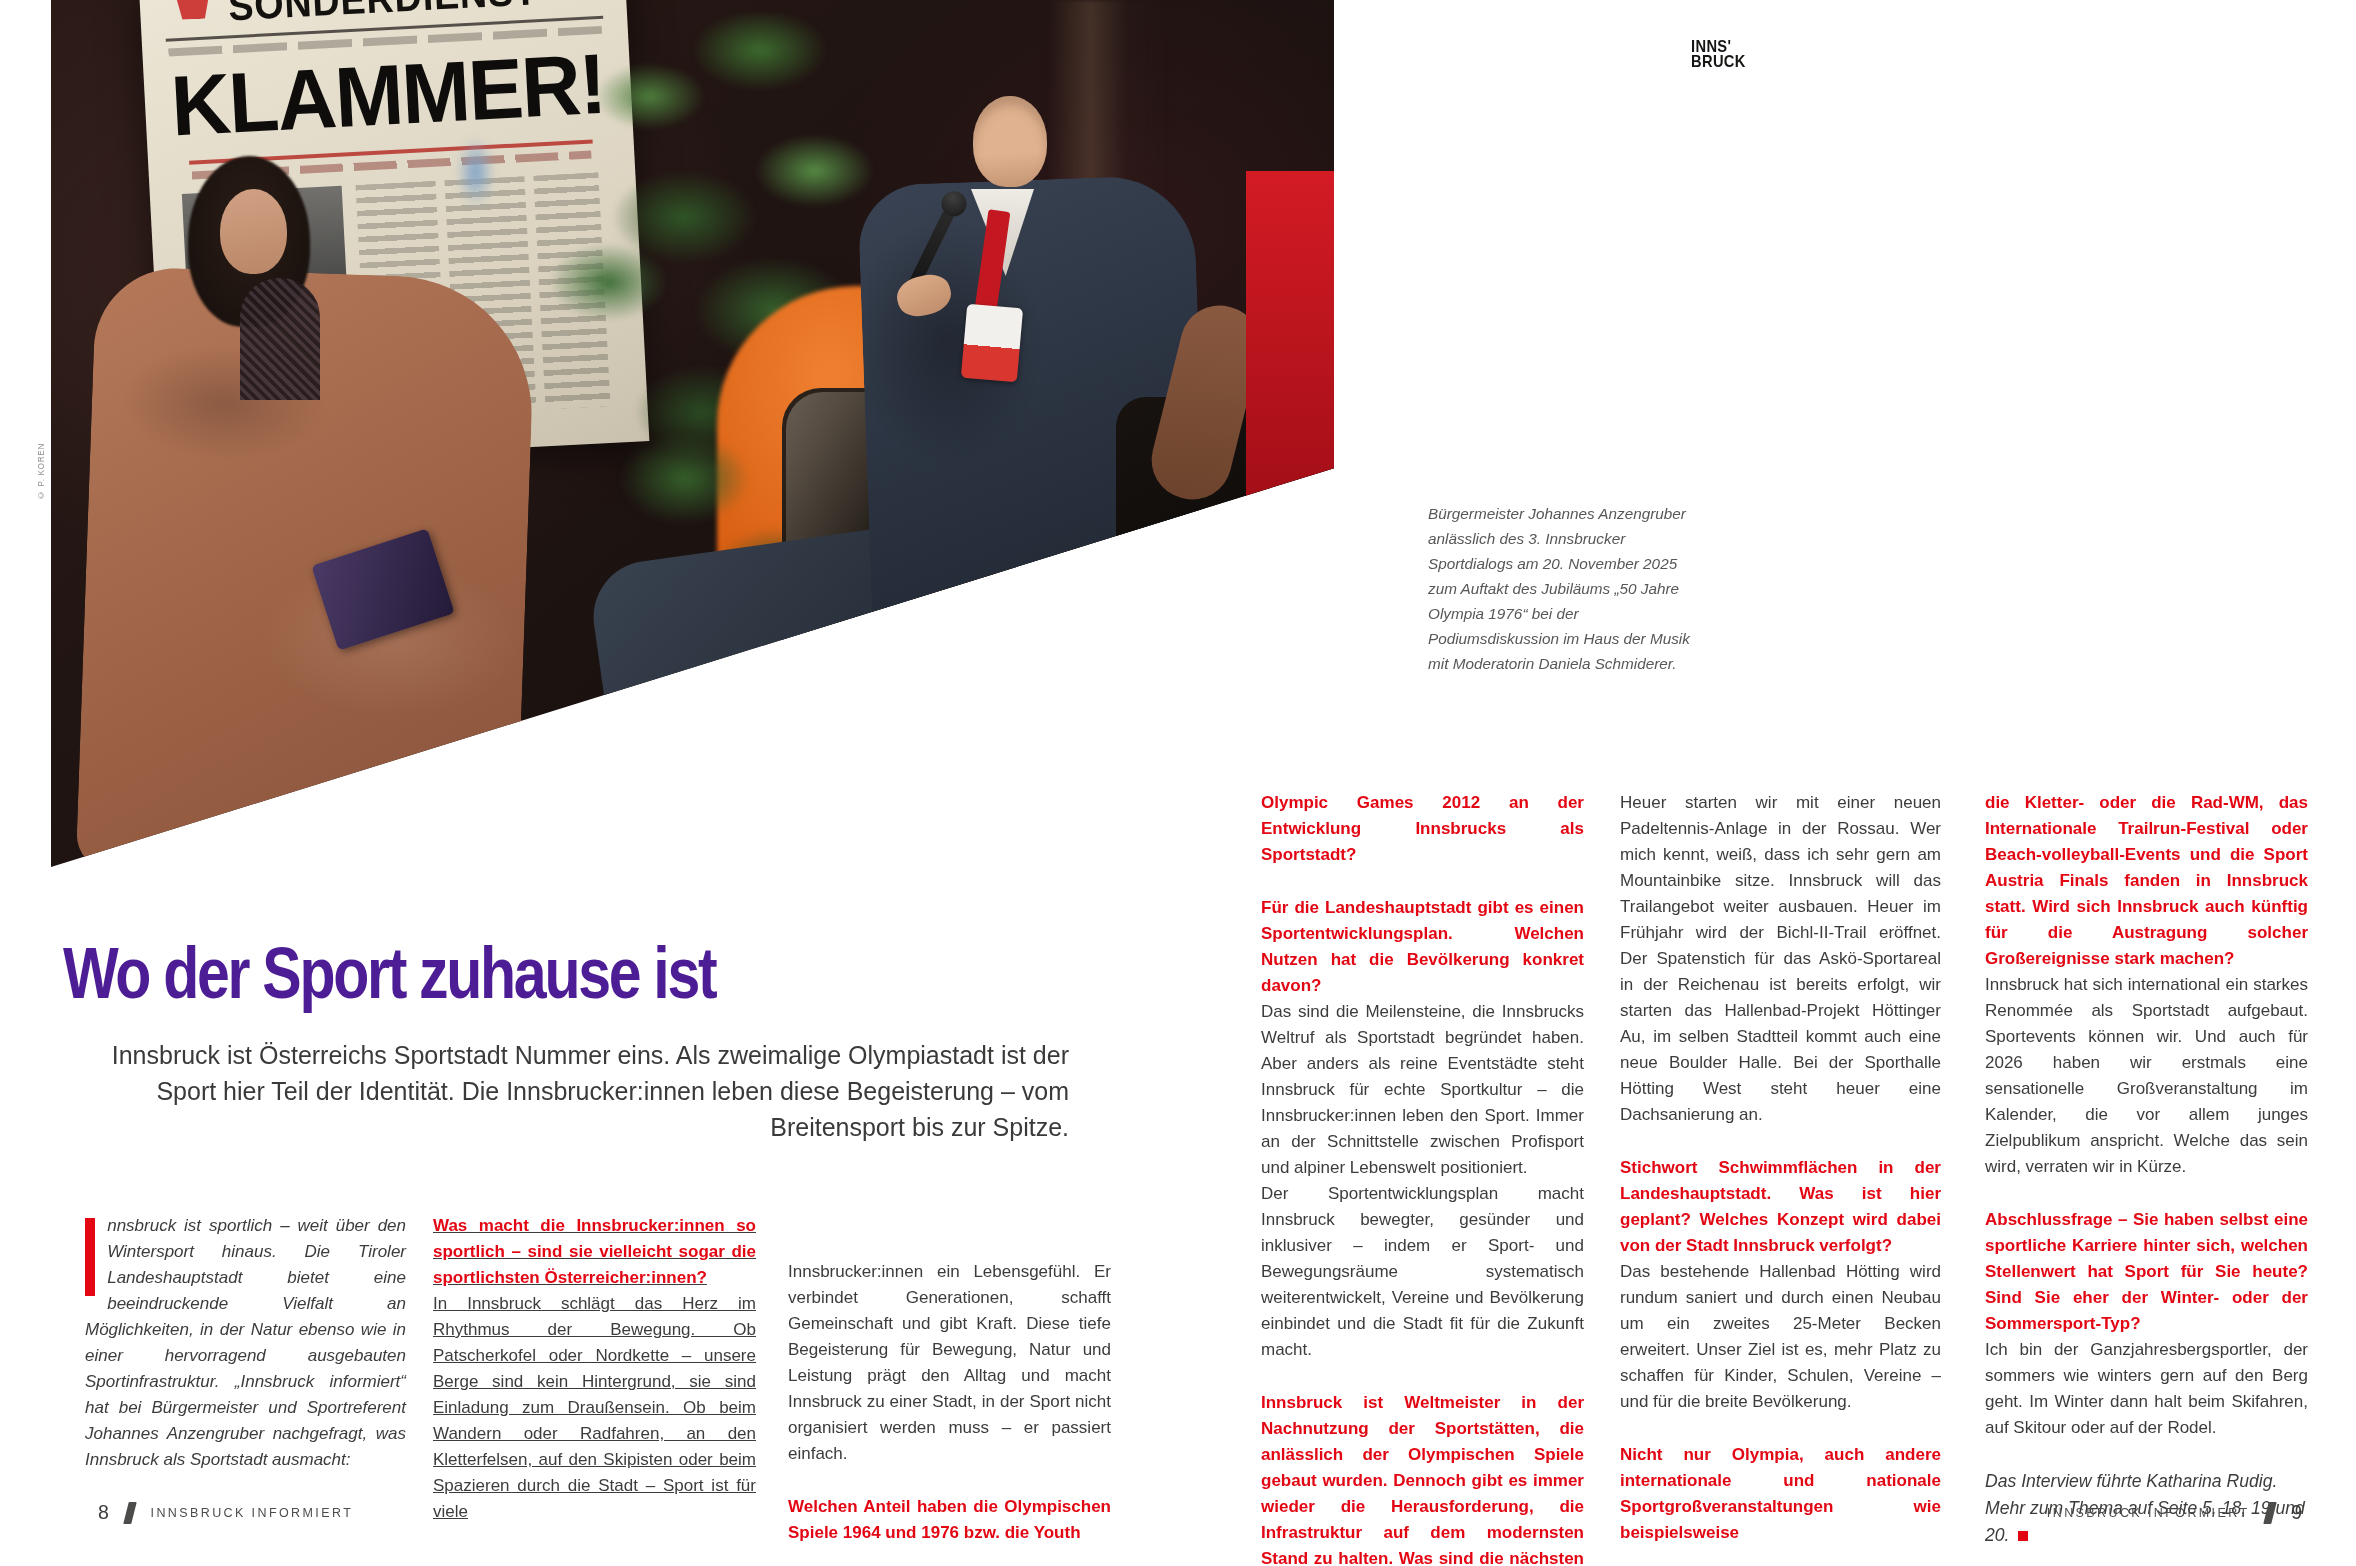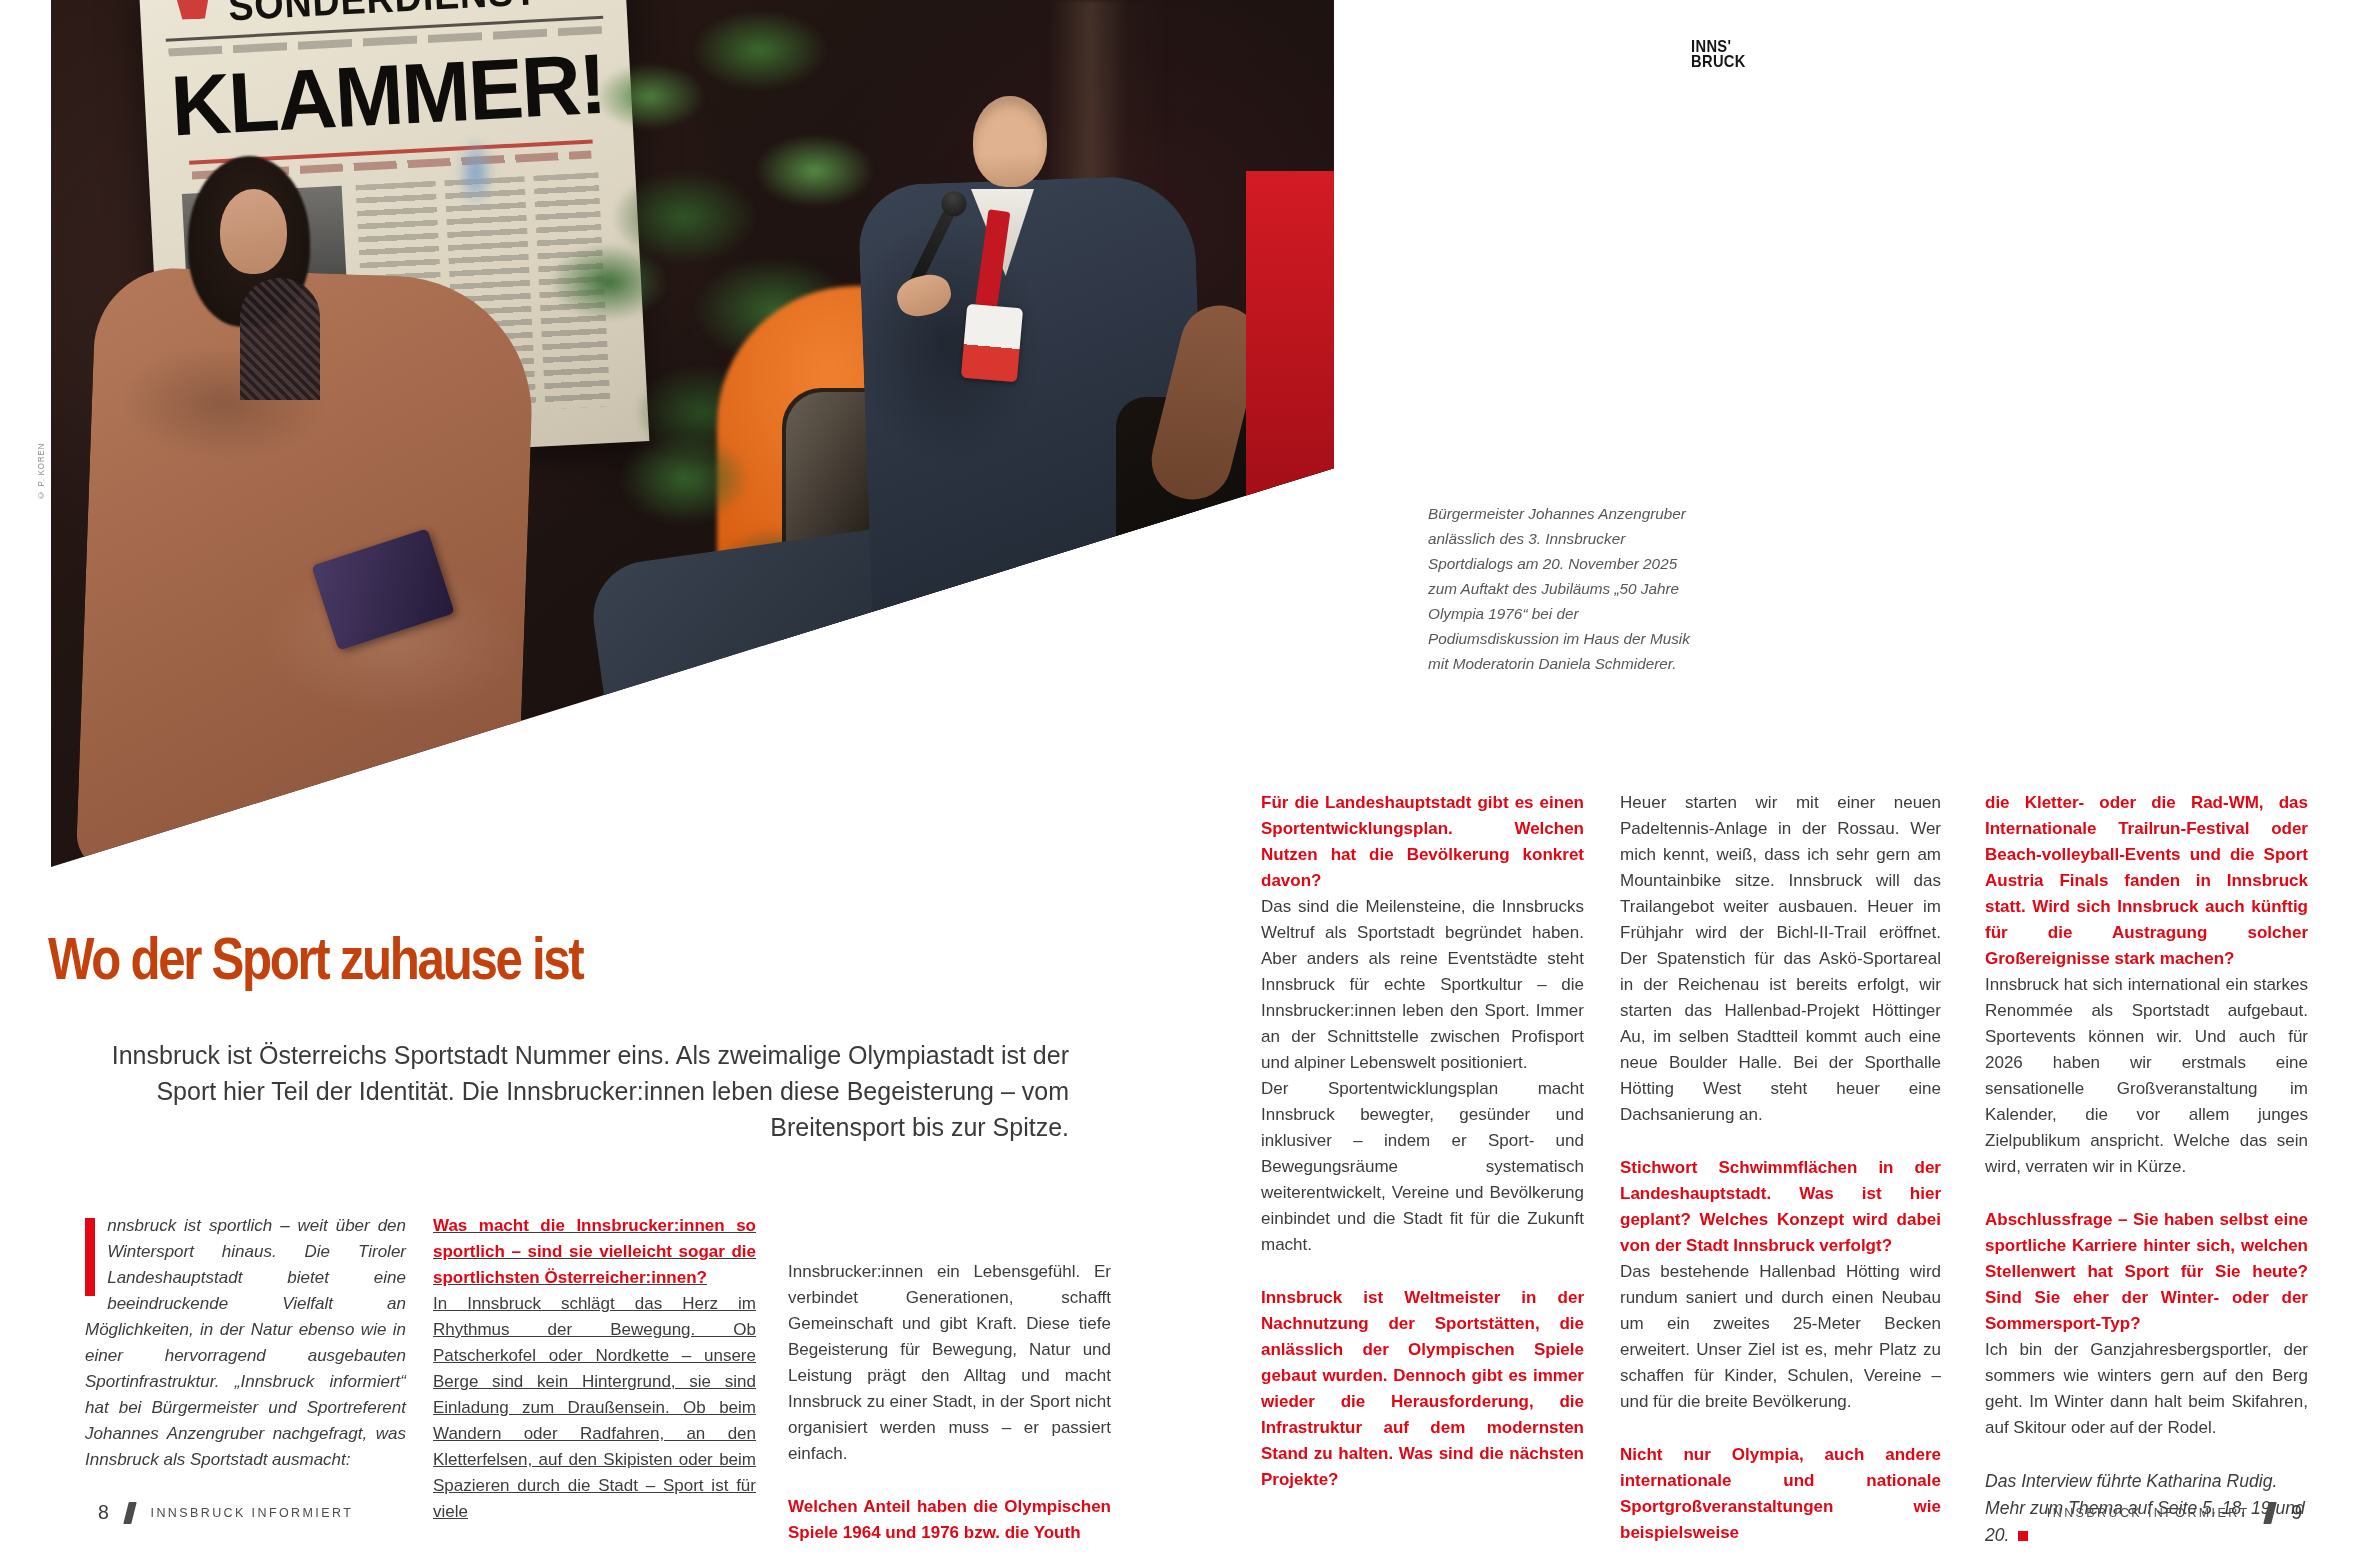--- a/index.html
+++ b/index.html
@@ -114,22 +114,22 @@
 
   
   .logo{position:absolute;left:1691px;top:39px;font-weight:900;font-size:16.7px;line-height:15px;
       color:#161614;letter-spacing:0.4px;transform:scaleX(.88);transform-origin:0 0;}
 
   
   .photo-caption{position:absolute;left:1428px;top:501px;width:278px;font-style:italic;
       font-size:15.3px;line-height:25px;color:#575756;}
 
   
-  .headline{position:absolute;left:48px;top:889px;font-size:60px;font-weight:700;line-height:1;
-      color:#c2410c;letter-spacing:-2.8px;white-space:nowrap;}
+  .headline{position:absolute;left:63px;top:889px;font-size:72px;font-weight:700;line-height:1;
+      color:#4c1d95;letter-spacing:-2.8px;white-space:nowrap;}
   .headline>span{display:inline-block;transform:scaleX(.82);transform-origin:0 50%;}
   .lede{position:absolute;left:104px;top:1037px;width:965px;font-size:25px;line-height:36px;color:#3a3a39;text-align:right;}
 
   
   .col{position:absolute;width:323px;font-size:17px;line-height:26px;text-align:justify;
       color:#3c3c3b;hyphens:auto;-webkit-hyphens:auto;}
   .col-1{left:85px;top:1213px;width:321px;font-style:italic;}
   .col-2{left:433px;top:1213px;text-decoration:underline;}
   .col-3{left:788px;top:1213px;margin-top:46px;}
   .col-4{left:1261px;top:790px;}
@@ -212,20 +212,21 @@
     </div>
   <div class="col col-2">
       <div class="block block-question">Was macht die Innsbrucker:innen so sportlich – sind sie vielleicht sogar die sportlichsten Österreicher:innen?</div>
       <div class="block block-answer">In Innsbruck schlägt das Herz im Rhythmus der Bewegung. Ob Patscherkofel oder Nordkette – unsere Berge sind kein Hintergrund, sie sind Einladung zum Draußensein. Ob beim Wandern oder Radfahren, an den Kletterfelsen, auf den Skipisten oder beim Spazieren durch die Stadt – Sport ist für viele</div>
     </div>
   <div class="col col-3">
       <div class="block block-answer">Innsbrucker:innen ein Lebensgefühl. Er verbindet Generationen, schafft Gemeinschaft und gibt Kraft. Diese tiefe Begeisterung für Bewegung, Natur und Leistung prägt den Alltag und macht Innsbruck zu einer Stadt, in der Sport nicht organisiert werden muss – er passiert einfach.</div>
       <div class="block block-question">Welchen Anteil haben die Olympischen Spiele 1964 und 1976 bzw. die Youth</div>
     </div>
   <div class="col col-4">
+      <div class="block block-question">Olympic Games 2012 an der Entwicklung Innsbrucks als Sportstadt?</div>
       <div class="block block-question">Für die Landeshauptstadt gibt es einen Sportentwicklungsplan. Welchen Nutzen hat die Bevölkerung konkret davon?</div>
       <div class="block block-answer">Das sind die Meilensteine, die Innsbrucks Weltruf als Sportstadt begründet haben. Aber anders als reine Eventstädte steht Innsbruck für echte Sportkultur – die Innsbrucker:innen leben den Sport. Immer an der Schnittstelle zwischen Profisport und alpiner Lebenswelt positioniert.</div>
       <div class="block block-answer">Der Sportentwicklungsplan macht Innsbruck bewegter, gesünder und inklusiver – indem er Sport- und Bewegungsräume systematisch weiterentwickelt, Vereine und Bevölkerung einbindet und die Stadt fit für die Zukunft macht.</div>
       <div class="block block-question">Innsbruck ist Weltmeister in der Nachnutzung der Sportstätten, die anlässlich der Olympischen Spiele gebaut wurden. Dennoch gibt es immer wieder die Herausforderung, die Infrastruktur auf dem modernsten Stand zu halten. Was sind die nächsten Projekte?</div>
     </div>
   <div class="col col-5">
       <div class="block block-answer">Heuer starten wir mit einer neuen Padeltennis-Anlage in der Rossau. Wer mich kennt, weiß, dass ich sehr gern am Mountainbike sitze. Innsbruck will das Trailangebot weiter ausbauen. Heuer im Frühjahr wird der Bichl-II-Trail eröffnet. Der Spatenstich für das Askö-Sportareal in der Reichenau ist bereits erfolgt, wir starten das Hallenbad-Projekt Höttinger Au, im selben Stadtteil kommt auch eine neue Boulder Halle. Bei der Sporthalle Hötting West steht heuer eine Dachsanierung an.</div>
       <div class="block block-question">Stichwort Schwimmflächen in der Landeshauptstadt. Was ist hier geplant? Welches Konzept wird dabei von der Stadt Innsbruck verfolgt?</div>
       <div class="block block-answer">Das bestehende Hallenbad Hötting wird rundum saniert und durch einen Neubau um ein zweites 25-Meter Becken erweitert. Unser Ziel ist es, mehr Platz zu schaffen für Kinder, Schulen, Vereine – und für die breite Bevölkerung.</div>
       <div class="block block-question">Nicht nur Olympia, auch andere internationale und nationale Sportgroßveranstaltungen wie beispielsweise</div>

